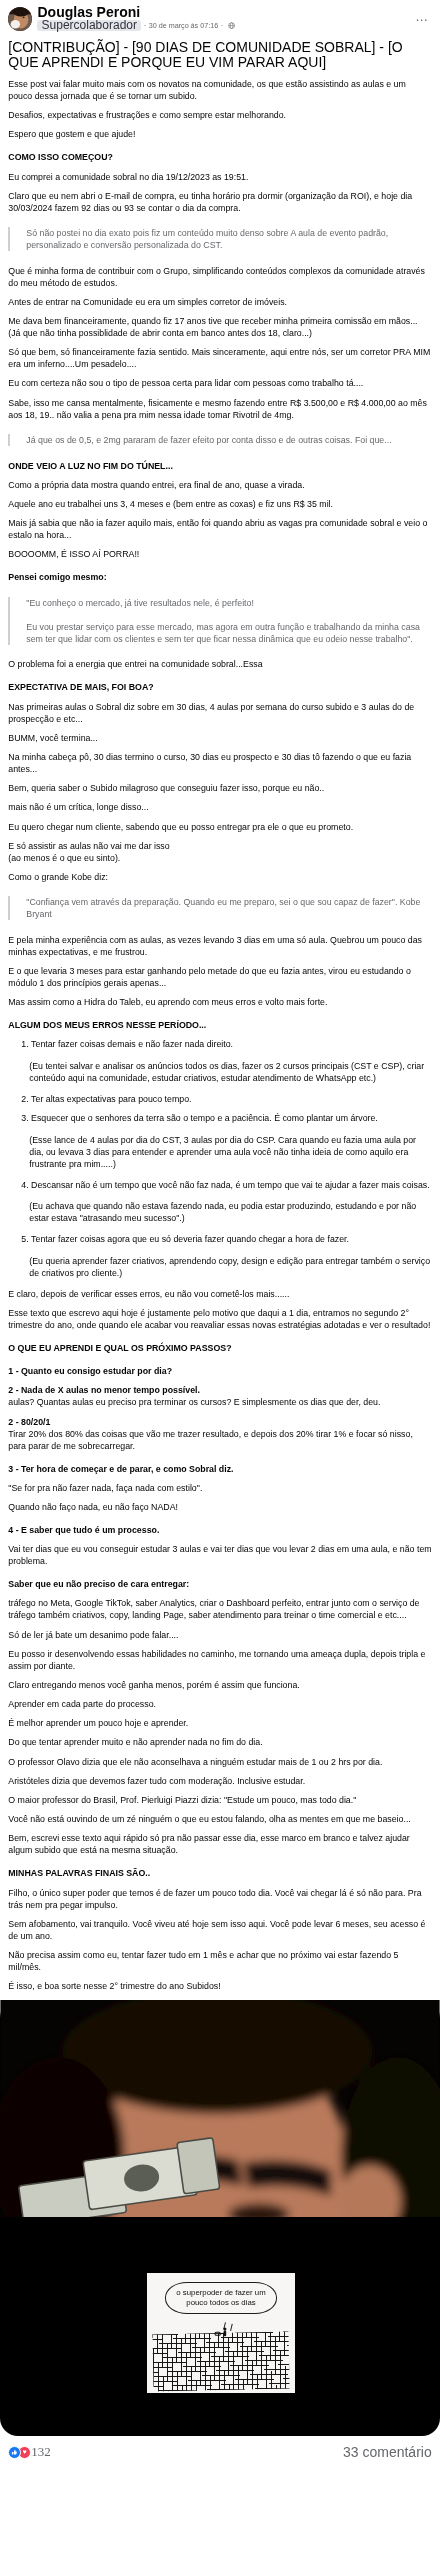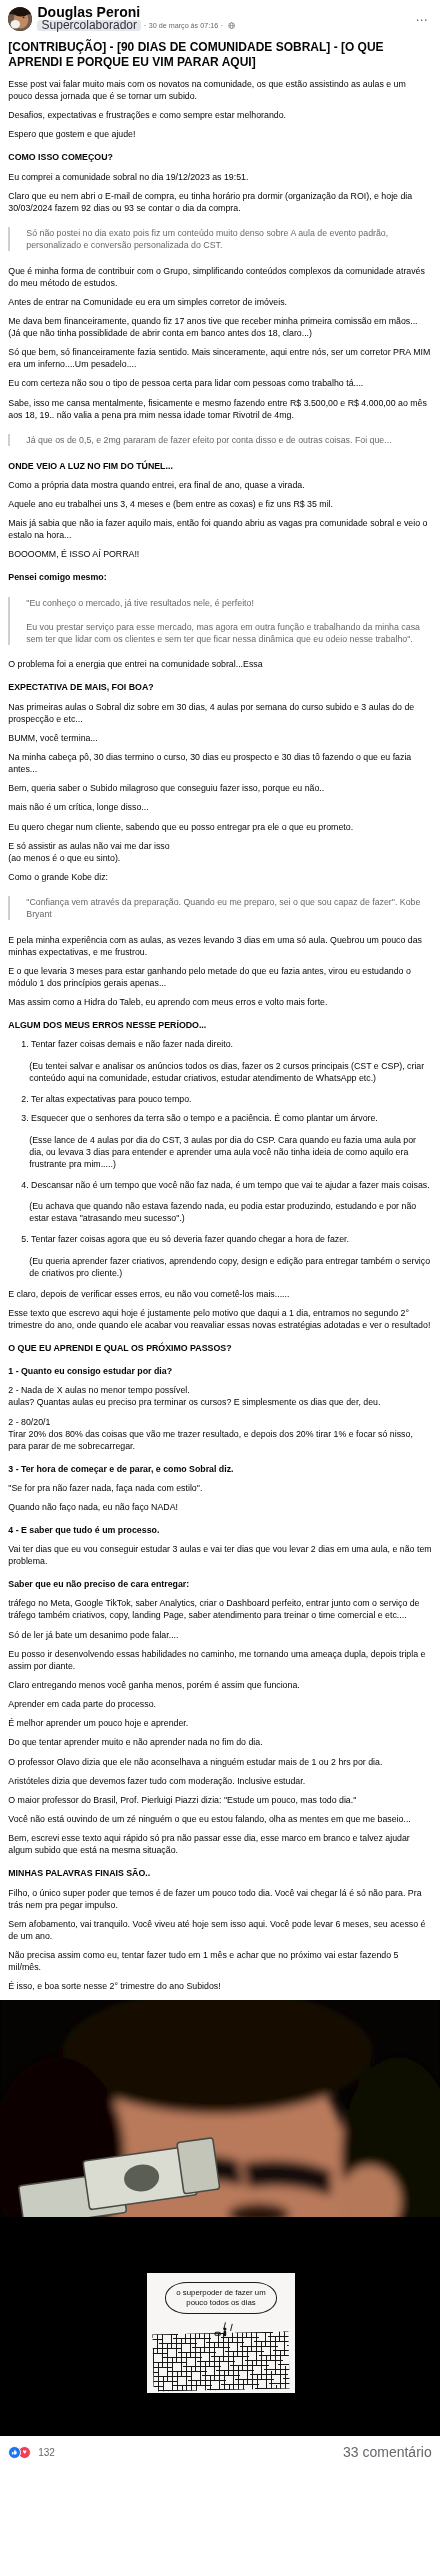--- a/index.html
+++ b/index.html
@@ -11,50 +11,50 @@
   .avatar{width:24px;height:24px;border-radius:50%;flex:none;overflow:hidden;background:#2b1d16;cursor:pointer;}
   .header-info{margin-left:5.2px;flex:1;}
   .author-name{font-size:14px;font-weight:bold;color:#050505;line-height:11.4px;cursor:pointer;}
   .meta-row{display:flex;align-items:center;margin-top:1.6px;font-size:7.2px;color:#65676b;}
   .badge{background:#e4e6eb;color:#31333a;border-radius:3.1px;padding:1px 4.1px;font-size:12px;line-height:9.3px;}
   .meta-sep{margin:0 2.6px;}
   .globe{width:7.2px;height:7.2px;margin-left:2.6px;display:inline-block;}
   .menu-dots{color:#606770;font-size:12.4px;letter-spacing:1px;line-height:12.4px;padding:4.1px 3.1px;cursor:pointer;user-select:none;margin-top:3.1px;}
 
   
-  .post-title{padding:0 8.3px;margin:8.3px 0 3.1px 0;font-size:12px;line-height:15.5px;font-weight:bold;color:#050505;}
+  .post-title{padding:0 8.3px;margin:8.3px 0 3.1px 0;font-size:14px;line-height:15.5px;font-weight:normal;color:#050505;}
   .post-body{padding:0 8.3px;font-size:8.8px;line-height:12px;}
   .blk{margin:7.2px 0;white-space:pre-line;}
   .blk.h{font-weight:bold;margin-top:11px;}
-  .blk.hp .hd{font-weight:normal;}
+  .blk.hp .hd{font-weight:bold;}
   .blk.q{color:#65676b;border-left:2.1px solid #ccd0d5;padding-left:16px;margin:13.5px 0;}
   .blk.li{display:flex;padding-left:13px;white-space:normal;}
   .blk.li .num{flex:none;width:9.8px;}
   .blk.sub{padding-left:21px;margin:9.3px 0;}
 
   
-  .post-image{width:440px;height:436px;background:#000;position:relative;margin-top:8.3px;cursor:pointer;}
+  .post-image{width:440px;height:436px;background:#000;position:relative;margin-top:8.3px;cursor:pointer;border-radius:18px;}
   .photo-svg{display:block;}
   .meme-panel{position:absolute;left:147px;top:273px;width:148px;height:120px;background:#f7f6f4;}
   .bubble{width:103px;margin:8.3px auto 0 auto;border:1.3px solid #1d1d1d;border-radius:22px/15.5px;padding:5.2px 3.1px;text-align:center;
           font-size:7.8px;line-height:9.8px;color:#111;background:#f7f6f4;position:relative;z-index:2;}
   .bubble-tail{position:absolute;left:77px;top:50px;width:5.7px;height:7.2px;border-left:1.3px solid #1d1d1d;border-right:1.3px solid #1d1d1d;
                transform:rotate(14deg);background:#f7f6f4;z-index:1;}
   .meme-grid{position:absolute;left:6.2px;right:6.2px;bottom:3.1px;height:57px;transform:rotate(-1.2deg);
              background-image:repeating-linear-gradient(0deg,#161616 0 0.8px,transparent 0.8px 4.7px),
                               repeating-linear-gradient(90deg,#161616 0 0.8px,transparent 0.8px 4.7px);
              background-color:#f7f6f4;}
   .stick-figure{position:absolute;left:66px;top:54px;z-index:3;}
 
   
   .reactions{display:flex;align-items:center;padding:7.8px 8.3px 6.7px 8.3px;}
   .rx-icon{width:13px;height:13px;border-radius:50%;display:flex;align-items:center;justify-content:center;border:1px solid #fff;box-sizing:border-box;cursor:pointer;}
   .rx-like{background:#1877F2;z-index:2;}
   .rx-love{background:#F33E58;margin-left:-3.1px;z-index:1;color:#fff;font-size:6.7px;line-height:6.7px;}
-  .rx-count{margin-left:7px;color:#65676b;font-size:10px;cursor:pointer;}
+  .rx-count{margin-left:0;color:#65676b;font-size:13px;cursor:pointer;font-family:Liberation Serif, serif;}
   .rx-comments{margin-left:auto;color:#65676b;font-size:14px;cursor:pointer;}
   .divider{height:0.5px;background:#ced0d4;margin:0 8.3px;}
 </style>
 </head>
 <body>
 
 <div class="post-card">
 
   <div class="post-header">
     <div class="avatar">

